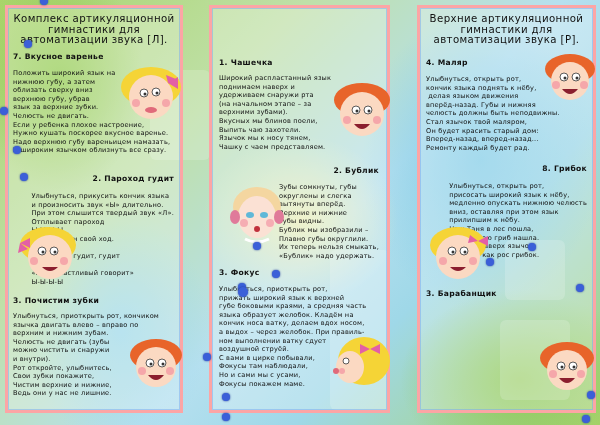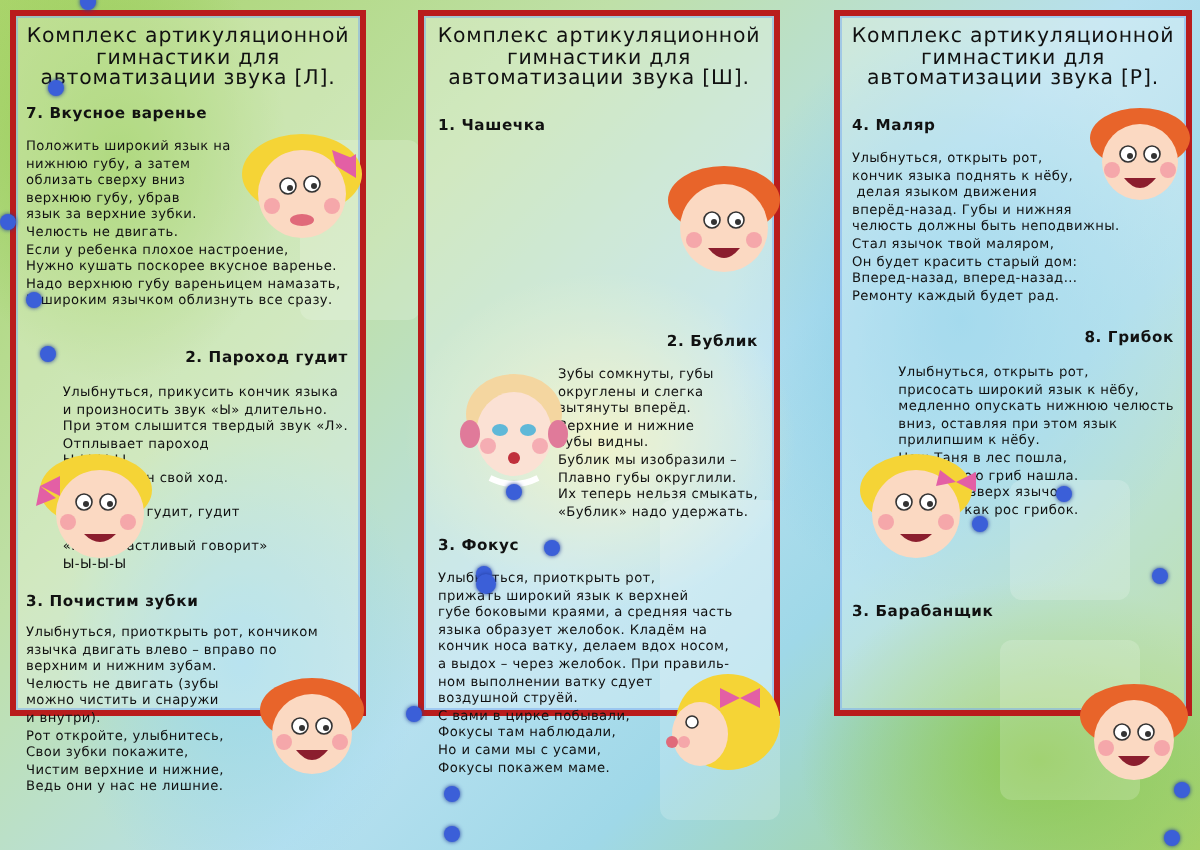--- a/index.html
+++ b/index.html
@@ -6,21 +6,21 @@
   body{width:600px;height:425px;overflow:hidden;position:relative;font-family:"DejaVu Sans",sans-serif;
     background:
       radial-gradient(ellipse 120px 160px at 60px 80px, rgba(140,200,70,0.85), transparent 70%),
       radial-gradient(ellipse 140px 120px at 300px 220px, rgba(240,240,180,0.9), transparent 70%),
       radial-gradient(ellipse 160px 120px at 520px 380px, rgba(140,200,80,0.95), transparent 75%),
       radial-gradient(ellipse 160px 200px at 480px 160px, rgba(120,200,230,0.8), transparent 75%),
       radial-gradient(ellipse 120px 160px at 120px 330px, rgba(150,215,240,0.8), transparent 75%),
       linear-gradient(135deg,#a9d46a 0%,#bfe0a8 30%,#b6e0ef 55%,#9fd8e8 70%,#a8d36c 100%);
   }
   .deco{position:absolute;background:rgba(255,255,255,0.18);border-radius:6px;}
-  .panel{position:absolute;top:5px;height:353px;border:3px solid #b91c1c;box-sizing:border-box;
+  .panel{position:absolute;top:5px;height:408px;border:3px solid #fca5a5;box-sizing:border-box;
     background:rgba(255,255,255,0.28);box-shadow:inset 0 0 0 1px rgba(120,170,240,0.5);}
   #p1{left:5px;width:178px;}
   #p2{left:209px;width:181px;}
   #p3{left:417px;width:179px;}
   .title{font-family:"DejaVu Sans",sans-serif;font-size:10.2px;line-height:10.5px;text-align:center;color:#111;margin-top:6px;letter-spacing:0.4px;}
   .h{font-size:7.6px;font-weight:bold;color:#111;position:absolute;letter-spacing:0.3px;}
   .t{font-size:6.6px;line-height:8.6px;color:#111;position:absolute;white-space:pre;letter-spacing:0.2px;}
   .r{text-align:left;}
   .face{position:absolute;}
   .dot{position:absolute;width:8px;height:8px;border-radius:50%;background:#3b5fd8;box-shadow:0 0 2px #203a9a;}
@@ -101,22 +101,30 @@
       <circle cx="23" cy="29" r="1.5" fill="#333"></circle>
     <circle cx="34" cy="28" r="4" fill="#fff" stroke="#333" stroke-width="0.8"></circle>
       <circle cx="35" cy="29" r="1.5" fill="#333"></circle>
     <circle cx="14" cy="36" r="4" fill="#f49aa4" opacity="0.8"></circle>
       <circle cx="42" cy="36" r="4" fill="#f49aa4" opacity="0.8"></circle>
     <path d="M20 40 q8 10 16 0 z" fill="#8b1e2e"></path>
   </svg>
 </div>
 
 <div class="panel" id="p2">
-  <div class="title">Комплекс артикуляционной гимнастики для автоматизации звука [Ш].</div>
   <div class="h" style="left:7px;top:50px;text-align:right;">1.  Чашечка</div>
+  <div class="t" style="left:7px;top:66px;">Широкий распластанный язык
+поднимаем наверх и
+удерживаем снаружи рта
+(на начальном этапе – за
+верхними зубами).
+Вкусных мы блинов поели,
+Выпить чаю захотели.
+Язычок мы к носу тянем,
+Чашку с чаем представляем.</div>
   <div class="h" style="right:8px;top:158px;">2.  Бублик</div>
   <div class="t r" style="right:8px;top:175px;">Зубы сомкнуты, губы
 округлены и слегка
 вытянуты вперёд.
 Верхние и нижние
 зубы видны.
 Бублик мы изобразили –
 Плавно губы округлили.
 Их теперь нельзя смыкать,
 «Бублик» надо удержать.</div>
@@ -161,42 +169,42 @@
     <ellipse cx="34" cy="28" rx="26" ry="24" fill="#f5d436"></ellipse>
     <ellipse cx="20" cy="34" rx="14" ry="16" fill="#fbd9c2"></ellipse>
     <circle cx="16" cy="28" r="3" fill="#fff" stroke="#333" stroke-width="0.8"></circle>
     <circle cx="12" cy="38" r="3" fill="#f49aa4" opacity="0.8"></circle>
     <ellipse cx="6" cy="38" rx="3" ry="3" fill="#e06a7a"></ellipse>
     <path d="M40 16 l10 -5 l0 10 z M40 16 l-10 -5 l0 10 z" fill="#e35fa5"></path>
   </svg>
 </div>
 
 <div class="panel" id="p3">
-  <div class="title">Комплекс артикуляционной гимнастики для автоматизации звука [Р].</div>
+  <div class="title">Верхние артикуляционной гимнастики для автоматизации звука [Р].</div>
   <div class="h" style="left:6px;top:50px;">4.  Маляр</div>
   <div class="t" style="left:6px;top:67px;">Улыбнуться, открыть рот,
 кончик языка поднять к нёбу,
  делая языком движения
 вперёд-назад. Губы и нижняя
 челюсть должны быть неподвижны.
 Стал язычок твой маляром,
 Он будет красить старый дом:
 Вперед-назад, вперед-назад...
 Ремонту каждый будет рад.</div>
   <div class="h" style="right:6px;top:156px;">8.  Грибок</div>
   <div class="t r" style="right:6px;top:174px;">Улыбнуться, открыть рот,
 присосать широкий язык к нёбу,
 медленно опускать нижнюю челюсть
 вниз, оставляя при этом язык
 прилипшим к нёбу.
 Наш Таня в лес пошла,
 Под сосною гриб нашла.
 Подними вверх язычок-
 Покажи, как рос грибок.</div>
-  <div class="h" style="left:6px;top:281px;margin-top:12px;">3.  Барабанщик</div>
+  <div class="h" style="left:6px;top:281px;">3.  Барабанщик</div>
 
   <svg class="face" style="left:123px;top:43px;" width="54" height="54" viewBox="0 0 54 54">
     <ellipse cx="27" cy="18" rx="25" ry="15" fill="#e8642a"></ellipse>
     <ellipse cx="27" cy="30" rx="19" ry="19" fill="#fbd9c2"></ellipse>
     <circle cx="21" cy="26" r="4" fill="#fff" stroke="#333" stroke-width="0.8"></circle>
       <circle cx="22" cy="27" r="1.5" fill="#333"></circle>
     <circle cx="33" cy="26" r="4" fill="#fff" stroke="#333" stroke-width="0.8"></circle>
       <circle cx="34" cy="27" r="1.5" fill="#333"></circle>
     <circle cx="13" cy="34" r="4" fill="#f49aa4" opacity="0.8"></circle>
       <circle cx="41" cy="34" r="4" fill="#f49aa4" opacity="0.8"></circle>

